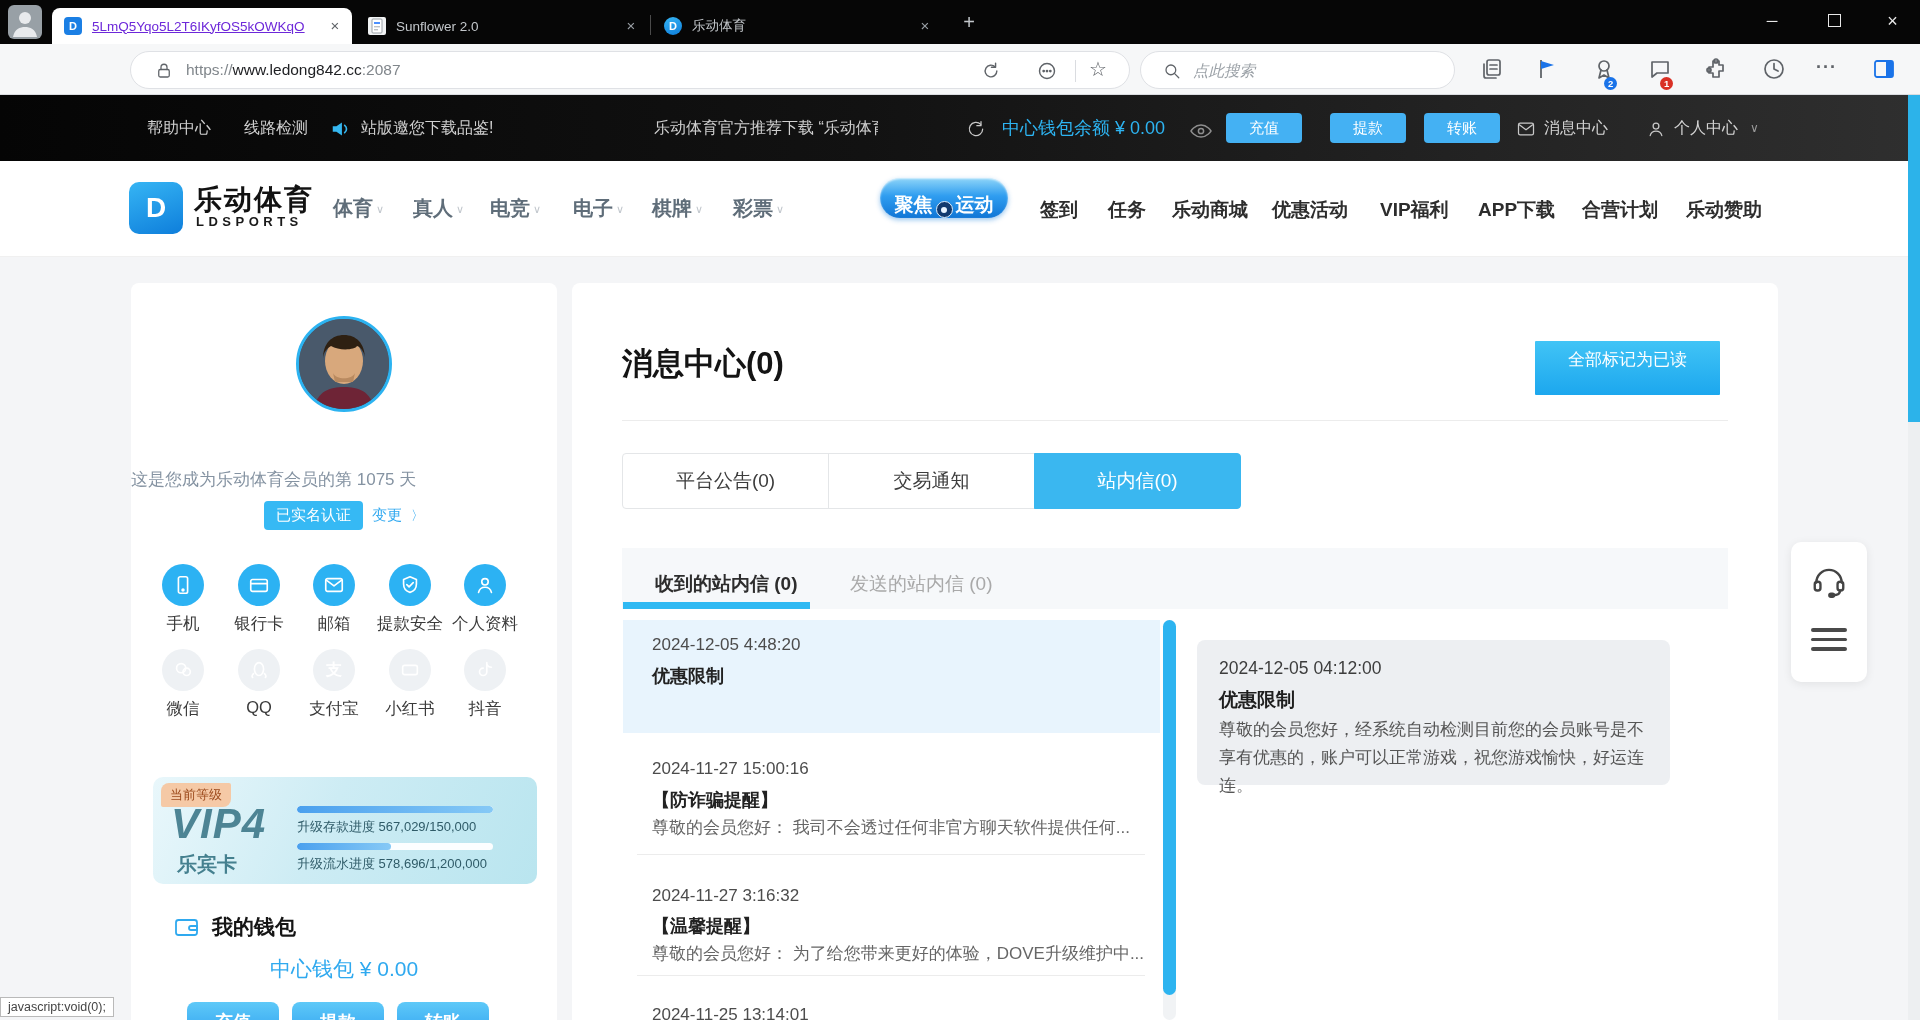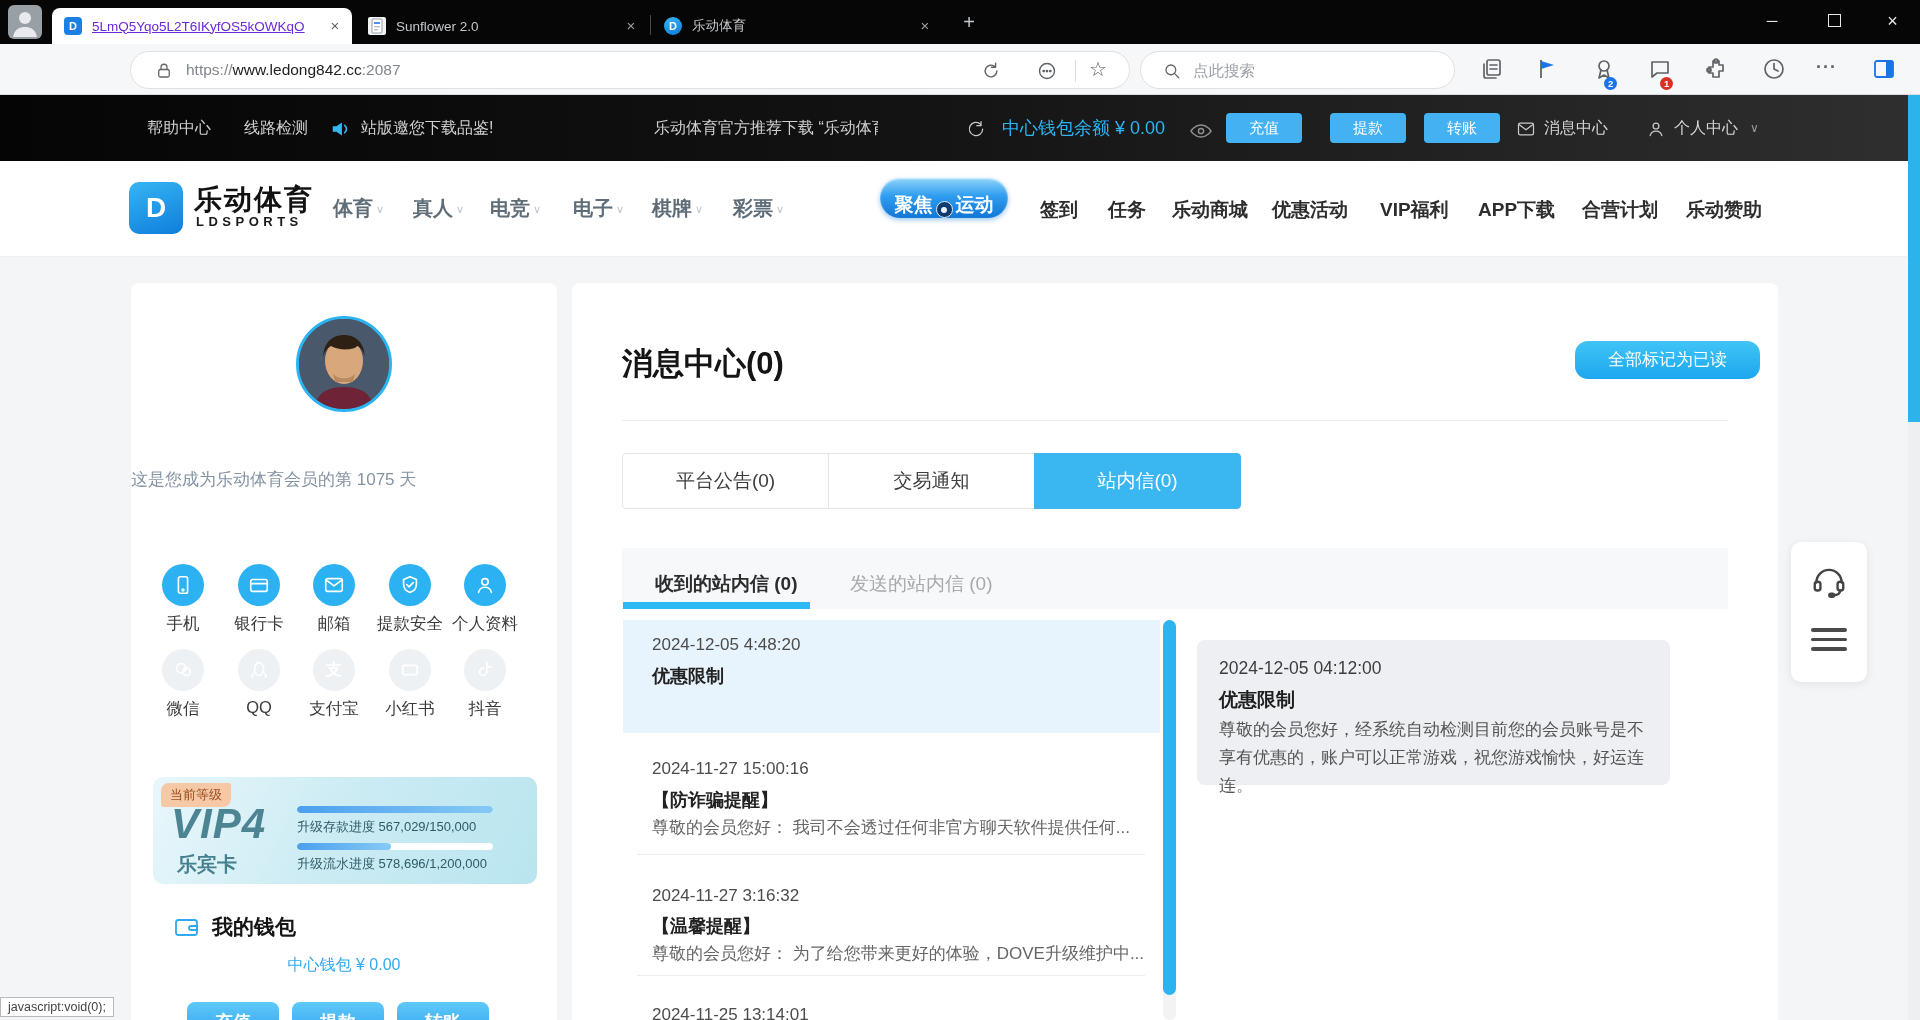--- a/index.html
+++ b/index.html
@@ -26,21 +26,21 @@
   .newtab{position:absolute;left:956px;top:10px;width:26px;height:26px;color:#c3c7cb;font-size:20px;line-height:25px;text-align:center;border-radius:4px;}
   .winbtn{position:absolute;top:0;width:62px;height:42px;color:#e8e8e8;text-align:center;line-height:42px;font-size:15px;}
 
   
   .toolbar{position:absolute;left:0;top:44px;width:1920px;height:51px;background:#f6f7f8;border-bottom:1px solid #dadce0;box-sizing:border-box;}
   .navbtn{position:absolute;top:56px;width:28px;height:28px;color:#3c4043;font-size:20px;text-align:center;line-height:27px;}
   .addressbar{position:absolute;left:130px;top:7px;width:1000px;height:38px;background:#fff;border:1px solid #dfe1e5;border-radius:19px;box-sizing:border-box;}
   .urltext{position:absolute;left:55px;top:9px;font-size:15.5px;white-space:nowrap;}
   .urltext .dim{color:#80868b;}
   .urltext .host{color:#202124;}
-  .searchbar{position:absolute;left:1140px;top:7px;width:315px;height:38px;background:#fff;border:1px solid #dfe1e5;border-radius:19px;box-sizing:border-box;}
+  .searchbar{position:absolute;left:1140px;top:7px;width:315px;height:38px;background:#fff;border:1px solid #dfe1e5;border-radius:19px;box-sizing:border-box;font-style:italic;}
   .tb-ic{position:absolute;top:13px;width:24px;height:24px;}
   .badge{position:absolute;font-size:9.5px;font-weight:bold;color:#fff;border-radius:7px;padding:1px 4px;line-height:11px;}
   .badge.red{background:#d93025;}
   .badge.blue{background:#1a73e8;}
 
   
   .promobar{position:absolute;left:0;top:95px;width:1920px;height:66px;
     background:linear-gradient(90deg,#050505 0%,#121212 45%,#2f2f2f 100%);}
   .promo-item{position:absolute;top:0;height:49px;line-height:66px;font-size:16px;color:#cfcfcf;white-space:nowrap;}
   .promo-btn{position:absolute;top:18px;width:76px;height:30px;background:#44b1f3;border-radius:4px;color:#fff;
@@ -82,28 +82,28 @@
   .vipcard{position:absolute;left:22px;top:494px;width:384px;height:107px;border-radius:10px;overflow:hidden;
     background:linear-gradient(115deg,#e9f7fb 0%,#cdecf4 45%,#b9e5ef 100%);}
   .viptag{position:absolute;left:8px;top:6px;background:#f5c9a6;color:#9c4a1c;font-size:13px;padding:3px 9px;border-radius:8px 2px 8px 2px;}
   .viplevel{position:absolute;left:18px;top:23px;font-size:42px;font-weight:900;font-style:italic;color:#4d8494;letter-spacing:1px;}
   .vipname{position:absolute;left:24px;top:74px;font-size:20px;font-weight:bold;color:#45808f;}
   .pbar{position:absolute;left:144px;width:196px;height:7px;border-radius:4px;background:rgba(255,255,255,.95);overflow:hidden;}
   .pfill{height:100%;border-radius:4px;background:linear-gradient(90deg,#4aa0ee,#86c9f6);}
   .plabel{position:absolute;left:144px;font-size:13px;color:#2f5b68;white-space:nowrap;}
   .walletrow{position:absolute;left:43px;top:630px;display:flex;align-items:center;gap:12px;}
   .wallettitle{font-size:21px;font-weight:bold;color:#151515;}
-  .walletbalance{position:absolute;left:0;top:672px;width:426px;text-align:center;font-size:16px;color:#2fa9ef;}
+  .walletbalance{position:absolute;left:0;top:672px;width:426px;text-align:center;font-size:21px;color:#2fa9ef;}
   .wbtn{position:absolute;top:719px;width:92px;height:40px;border-radius:8px;color:#fff;font-size:18px;font-weight:bold;
     text-align:center;line-height:40px;background:linear-gradient(180deg,#5ec9f8,#2b9df0);}
 
   
   .pagetitle{position:absolute;left:50px;top:60px;font-size:31px;font-weight:bold;color:#141414;}
-  .markread{position:absolute;left:963px;top:58px;width:185px;height:38px;border-radius:13px;
-    background:linear-gradient(180deg,#41c4f6,#1ca7ee);color:#fff;font-size:17px;text-align:center;line-height:38px;margin-left:40px;}
+  .markread{position:absolute;left:963px;top:58px;width:185px;height:54px;border-radius:1px;
+    background:linear-gradient(180deg,#41c4f6,#1ca7ee);color:#fff;font-size:17px;text-align:center;line-height:38px;}
   .hdivider{position:absolute;left:50px;top:137px;width:1106px;height:1px;background:#ececec;}
   .tabs{position:absolute;left:50px;top:170px;display:flex;}
   .tab3{width:207px;height:56px;box-sizing:border-box;border:1px solid #e4e6e8;margin-left:-1px;
     font-size:19px;color:#3c3c3c;text-align:center;line-height:54px;background:#fff;}
   .tab3:first-child{margin-left:0;border-radius:4px 0 0 4px;}
   .tab3:last-child{border-radius:0 4px 4px 0;}
   .tab3.on{background:#3ab7f0;border-color:#3ab7f0;color:#fff;}
   .substrip{position:absolute;left:50px;top:265px;width:1106px;height:61px;background:#f6f8fa;}
   .subtab{position:absolute;top:288px;font-size:19px;white-space:nowrap;}
   .subtab.on{font-weight:bold;color:#2d2d2d;}
@@ -315,20 +315,25 @@
     <div class="avatar-ring">
       <svg width="90" height="90" viewBox="0 0 90 90">
         <rect width="90" height="90" fill="#49596b"></rect>
         <ellipse cx="45" cy="42" rx="19" ry="23" fill="#d8a87c"></ellipse>
         <path d="M24 40c0-16 9-24 21-24s21 8 21 24c0-6-4-12-8-13-2 4-18 5-26 0-4 2-8 7-8 13z" fill="#2e2012"></path>
         <path d="M34 54c3 7 19 7 22 0l-2 9H36z" fill="#b98a60"></path>
         <path d="M15 90c3-18 16-22 30-22s27 4 30 22z" fill="#6e2436"></path>
       </svg>
     </div>
     <div class="memberline">这是您成为乐动体育会员的第 1075 天</div>
+    <div class="verifyrow">
+      <span class="verifybadge">已实名认证</span>
+      <span class="changelink">变更</span>
+      <span class="changelink" style="font-size:13px;">〉</span>
+    </div>
 
     <div class="seccol" style="left:12px;top:281px;">
       <div class="seccircle">
           <svg class="icw" width="22" height="22" viewBox="0 0 24 24">
             <rect x="7" y="3" width="10" height="18" rx="2"></rect>
             <circle cx="12" cy="17.5" r="1" fill="#fff"></circle>
           </svg>
         </div>
       <div class="seclabel">手机</div>
     </div>

